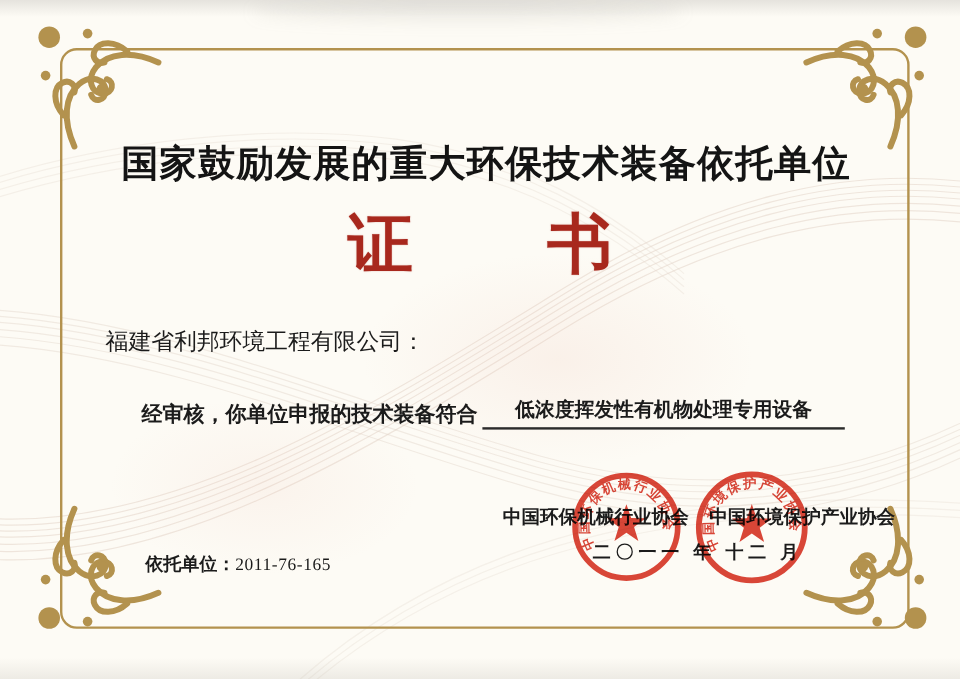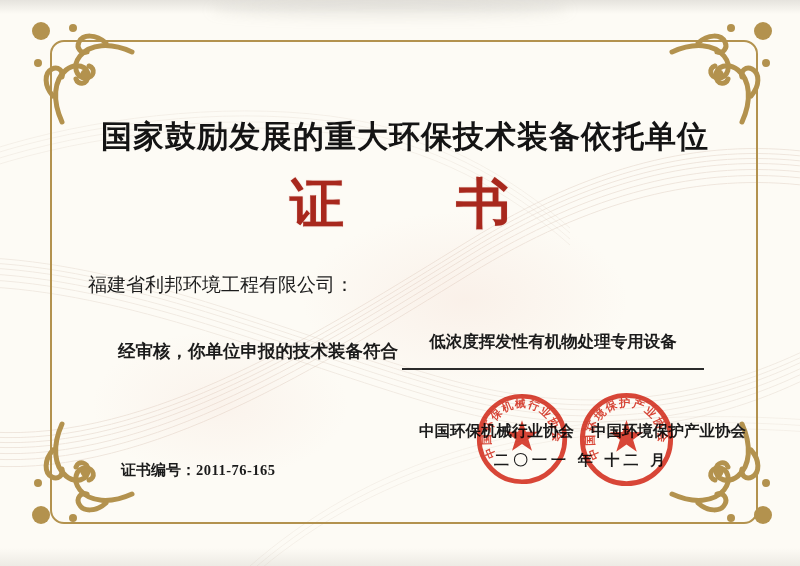--- a/index.html
+++ b/index.html
@@ -45,32 +45,32 @@
   }
   .sealword{
     position:absolute;left:0;right:0;top:168px;display:flex;justify-content:center;gap:112px;
     font-size:54px;font-weight:700;color:var(--seal-red,#a8281d);z-index:2;
     text-shadow:0 0 1px rgba(168,40,29,.5);
   }
   .recipient{position:absolute;left:88px;top:272px;font-size:19px;font-weight:400;z-index:2;}
   .row1{position:absolute;left:118px;top:331px;display:flex;align-items:center;z-index:2;}
   .row1 .prefix{font-size:17.5px;font-weight:700;white-space:nowrap;}
   .row1 .blank{
-    display:inline-block;width:302px;margin-left:4px;padding-bottom:15px;
+    display:inline-block;width:302px;margin-left:4px;padding-bottom:3px;
     border-bottom:2px solid #2b2b2b;text-align:center;
     font-size:16.5px;font-weight:700;white-space:nowrap;
   }
   .row2{position:absolute;left:73px;top:357px;font-size:17.5px;font-weight:700;white-space:nowrap;z-index:2;}
   .issuers{position:absolute;left:419px;top:421px;display:flex;gap:17px;z-index:2;
     font-size:15.5px;font-weight:700;white-space:nowrap;}
   .issue-date{position:absolute;left:494px;top:451px;font-size:15px;font-weight:700;
     letter-spacing:4px;white-space:nowrap;z-index:2;}
   .certno{position:absolute;left:121px;top:461px;z-index:2;white-space:nowrap;}
   .certno .lbl{font-size:15px;font-weight:700;}
-  .certno .val{font-size:14.5px;font-weight:700;letter-spacing:.5px;}
+  .certno .val{font-size:14.5px;font-weight:400;letter-spacing:.5px;}
 
   
   .stamp{position:absolute;z-index:3;opacity:.93;mix-blend-mode:multiply;}
   .stamp svg{display:block;width:100%;height:100%;}
   .stamp.s1{left:475px;top:392px;width:94px;height:94px;}
   .stamp.s2{left:578px;top:391px;width:97px;height:97px;}
 </style>
 </head>
 <body>
 
@@ -196,21 +196,21 @@
   </div>
 
 
   <div class="issuers">
     <span>中国环保机械行业协会</span>
     <span>中国环境保护产业协会</span>
   </div>
   <div class="issue-date">二〇一一 年 十二 月</div>
 
   <div class="certno">
-    <span class="lbl">证书编号：</span><span class="val">2011-76-165</span>
+    <span class="lbl">依托单位：</span><span class="val">2011-76-165</span>
   </div>
 
   <div class="stamp s1">
     <svg viewBox="0 0 100 100">
       <circle cx="50" cy="50" r="45.5" fill="none" stroke="#d8392a" stroke-width="5"></circle>
       <polygon fill="#d8392a" points="50,30 54.2,42.2 67.1,42.4 56.8,50.2 60.6,62.6 50,55.2 39.4,62.6 43.2,50.2 32.9,42.4 45.8,42.2"></polygon>
       <path id="arc1" d="M 23.5,70 A 33.5,33.5 0 1 1 76.5,70" fill="none"></path>
       <text font-size="11.5" font-weight="bold" fill="#d8392a" letter-spacing="1.5" font-family="Liberation Serif, DejaVu Serif, serif">
         <textPath href="#arc1" startOffset="2">中国环保机械行业协会</textPath>
       </text>

